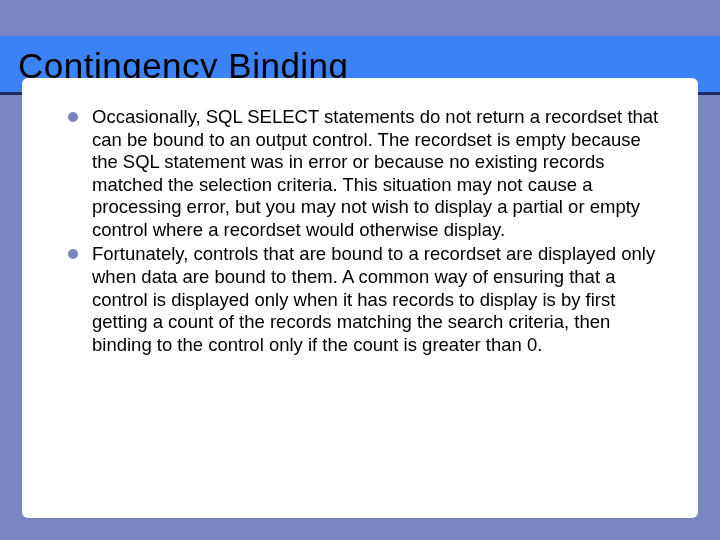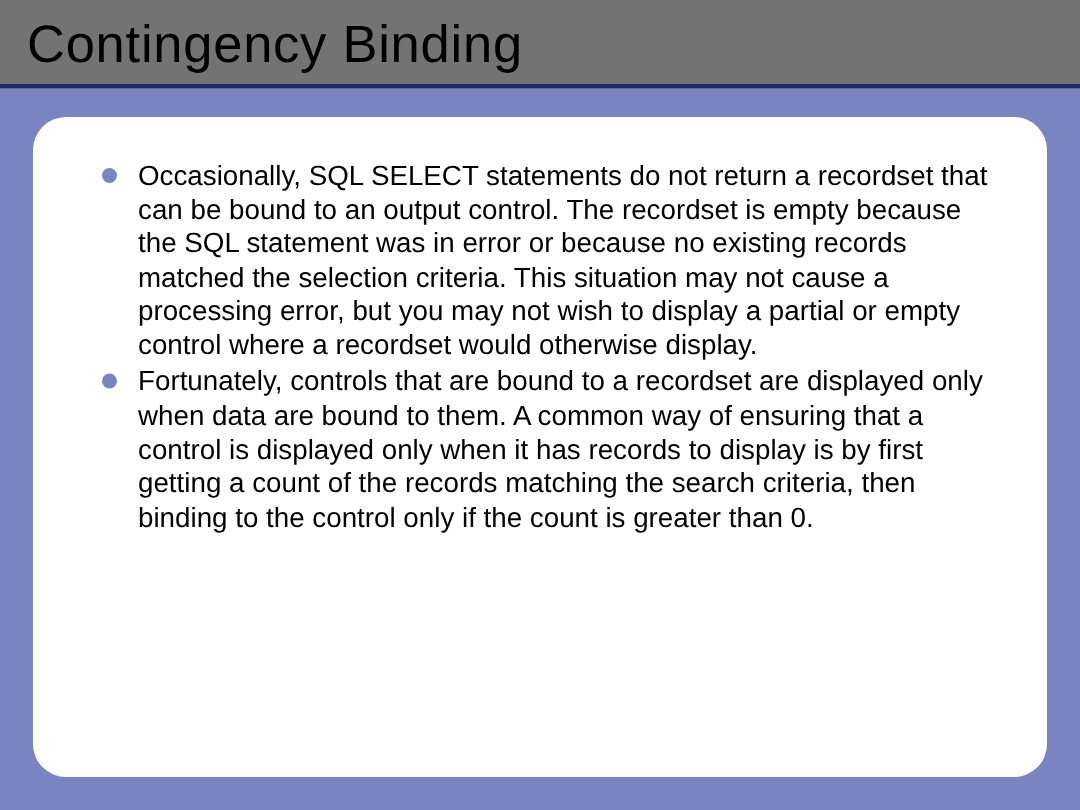--- a/index.html
+++ b/index.html
@@ -5,24 +5,25 @@
   * { margin: 0; padding: 0; box-sizing: border-box; }
   body {
     width: 720px;
     height: 540px;
     background: #7a84c0;
     font-family: Arial, Helvetica, sans-serif;
     overflow: hidden;
     position: relative;
   }
   .title-area {
-    background: #737373;
+    background: #3b82f6;
     padding: 10px 18px 6px 18px;
     border-bottom: 3px solid #1f2a5a;
     position: relative;
+    margin-top: 36px;
   }
   .title-area::after {
     content: "";
     position: absolute;
     left: 0; right: 0; bottom: -9px;
     height: 6px;
     background: #7a84c0;
   }
   .title {
     font-size: 35px;
@@ -30,21 +31,21 @@
     font-weight: normal;
     letter-spacing: 0.5px;
   }
   .content-wrap {
     position: absolute;
     top: 78px;
     left: 22px;
     right: 22px;
     bottom: 22px;
     background: #ffffff;
-    border-radius: 22px;
+    border-radius: 6px;
     padding: 28px 38px 28px 46px;
   }
   .bullet-list {
     list-style: none;
   }
   .bullet-item {
     position: relative;
     font-size: 18.5px;
     line-height: 1.22;
     color: #000;

